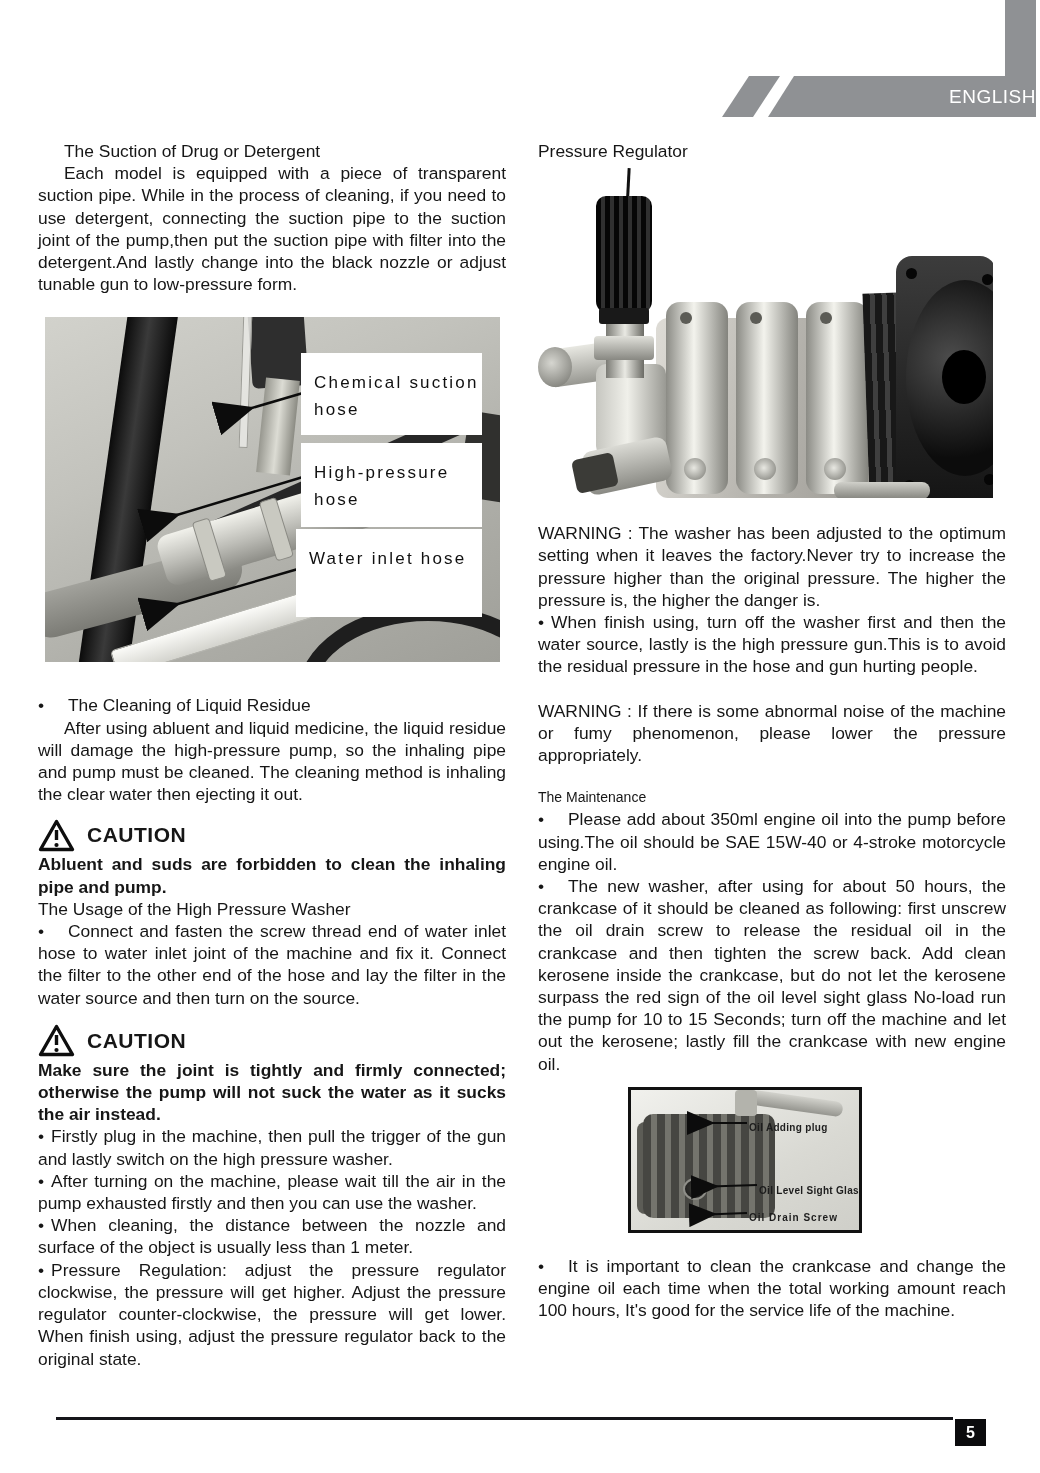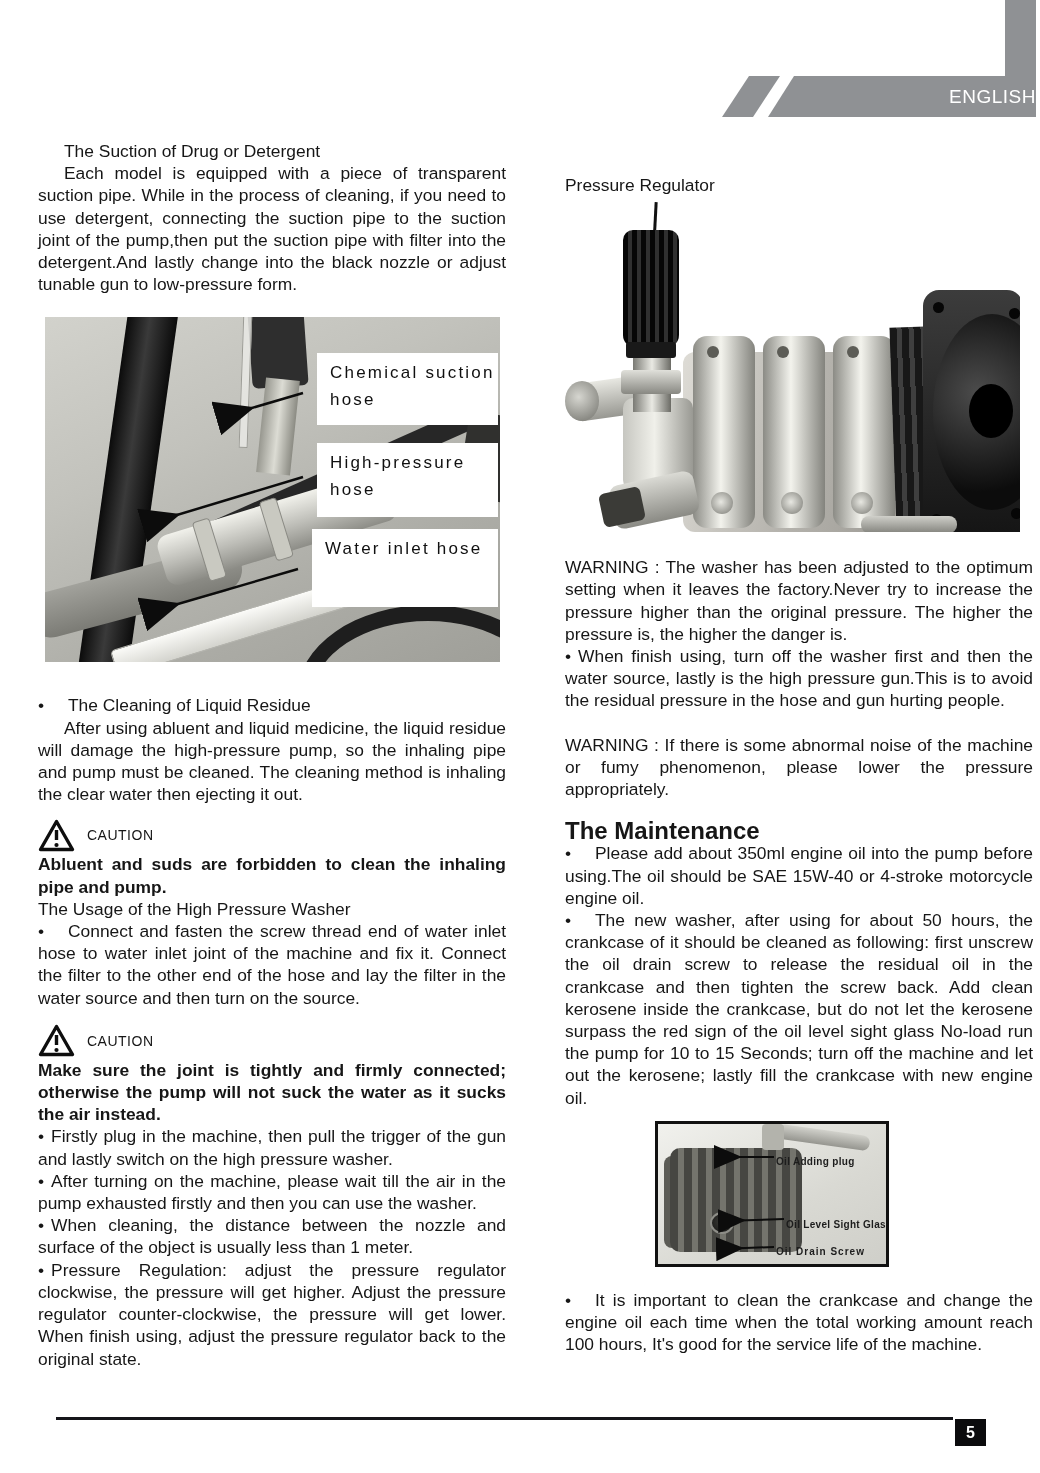--- a/index.html
+++ b/index.html
@@ -9,34 +9,34 @@
   .corner-bar{position:absolute;left:1005px;top:0;width:31px;height:117px;background:#8f9194;}
   .lang-banner{position:absolute;left:768px;top:76px;width:268px;height:41px;background:#8f9194;
         clip-path:polygon(26px 0,100% 0,100% 100%,0 100%);
         color:#fff;font-weight:normal;font-size:19px;letter-spacing:.5px;
         text-align:right;line-height:41px;}
   .lang-stripe{position:absolute;left:722px;top:76px;width:58px;height:41px;background:#8f9194;
         clip-path:polygon(27px 0,58px 0,31px 100%,0 100%);}
   
   .col{position:absolute;top:140px;width:468px;font-size:17.4px;line-height:22.2px;}
   .col-left{left:38px;}
-  .col-right{left:565px;margin-top:34px;}
+  .col-right{left:538px;}
   p{margin:0;}
   .jt{text-align:justify;}
   .ind{text-indent:26px;}
   .bold{font-weight:bold;}
   .wlabel{font-weight:normal;}
   .b{text-align:justify;}
   .bl{display:inline-block;}
   .bl.wide{width:30px;}
   .bl.tight{margin-right:7px;}
   
   .caution-row{display:flex;align-items:center;gap:12px;margin-top:12px;height:36px;}
-  .caution-row .cap{font-weight:normal;font-size:14px;letter-spacing:.5px;}
-  .maint-title{font-weight:bold;font-size:24px;margin-top:20px;}
+  .caution-row .cap{font-weight:bold;font-size:21px;letter-spacing:.5px;}
+  .maint-title{font-weight:normal;font-size:14px;margin-top:20px;}
   
   .fig1{position:relative;margin:22px 0 0 7px;width:455px;height:345px;overflow:hidden;
         background:linear-gradient(155deg,#d2d2cc 0%,#c2c2bc 35%,#adada7 70%,#9f9f99 100%);}
   .fig1 .pole{position:absolute;left:58px;top:-25px;width:50px;height:400px;
         background:linear-gradient(90deg,#0b0b0b,#3a3a3a 45%,#0b0b0b);transform:rotate(8deg);}
   .fig1 .crossbar{position:absolute;left:108px;top:158px;width:330px;height:22px;background:#272727;
         transform:rotate(-24deg);}
   .fig1 .topcyl{position:absolute;left:205px;top:-8px;width:56px;height:78px;background:#2e2e2e;
         border-radius:6px;transform:rotate(-4deg);}
   .fig1 .downpipe{position:absolute;left:216px;top:62px;width:34px;height:95px;
@@ -49,21 +49,21 @@
         border:1px solid #8a8a84;border-radius:4px;display:block;}
   .fig1 .grayhose{position:absolute;left:-20px;top:252px;width:220px;height:46px;border-radius:23px;
         background:linear-gradient(#a2a29c,#7b7b75);transform:rotate(-15deg);}
   .fig1 .whitepipe{position:absolute;left:62px;top:286px;width:320px;height:26px;border-radius:5px;
         background:linear-gradient(#fbfbf8,#d3d3cd);border:1px solid #b4b4ae;transform:rotate(-17deg);}
   .fig1 .wheel{position:absolute;left:252px;top:288px;width:230px;height:150px;border-radius:50%;
         border:16px solid #1e1e1e;background:transparent;}
   .fig1 .rblob{position:absolute;left:418px;top:98px;width:64px;height:86px;background:#30302e;
         transform:rotate(9deg);}
   .photo-label{position:absolute;background:#fff;color:#101010;font-size:17px;letter-spacing:2.2px;
-        line-height:27px;padding:6px 2px 4px 13px;margin-left:16px;}
+        line-height:27px;padding:16px 2px 4px 13px;}
   .pl1{left:256px;top:36px;width:166px;height:62px;}
   .pl2{left:256px;top:126px;width:166px;height:64px;}
   .pl3{left:251px;top:212px;width:171px;height:68px;}
   .fig-arrows{position:absolute;left:0;top:0;}
   
   .fig2{position:relative;margin-top:6px;width:455px;height:330px;background:#fff;overflow:hidden;}
   .fig2 .pointer{position:absolute;left:88px;top:0;width:2.5px;height:64px;background:#111;transform:rotate(3deg);}
   .fig2 .knob{position:absolute;left:58px;top:28px;width:56px;height:118px;
         background:repeating-linear-gradient(90deg,#060606 0 5px,#303030 5px 9px);
         border-radius:10px 10px 13px 13px;}

